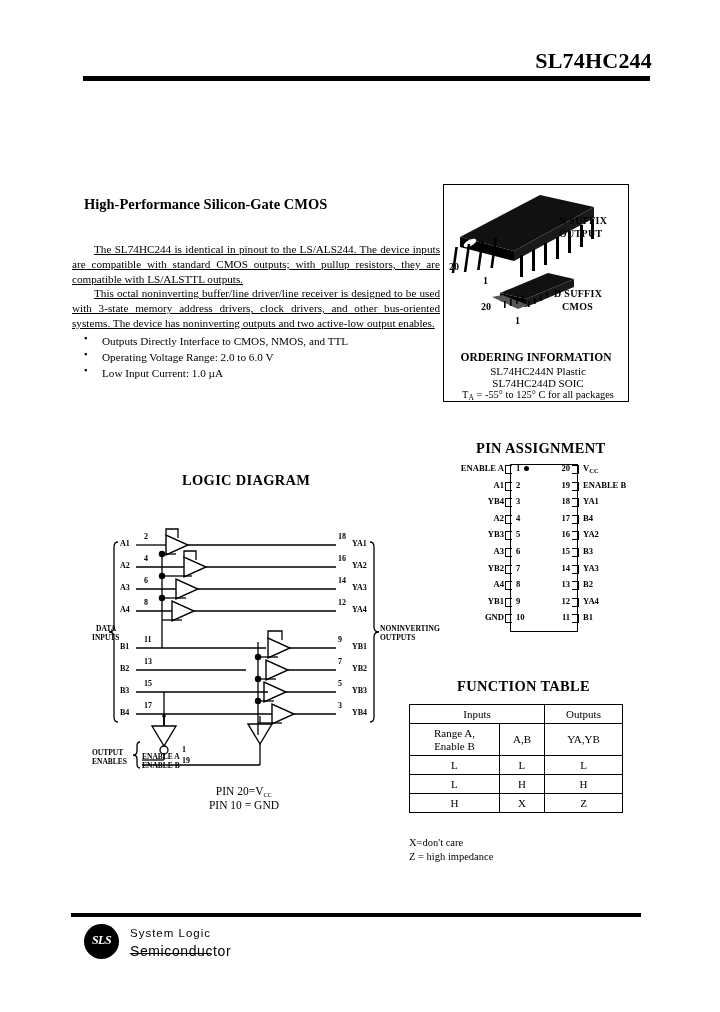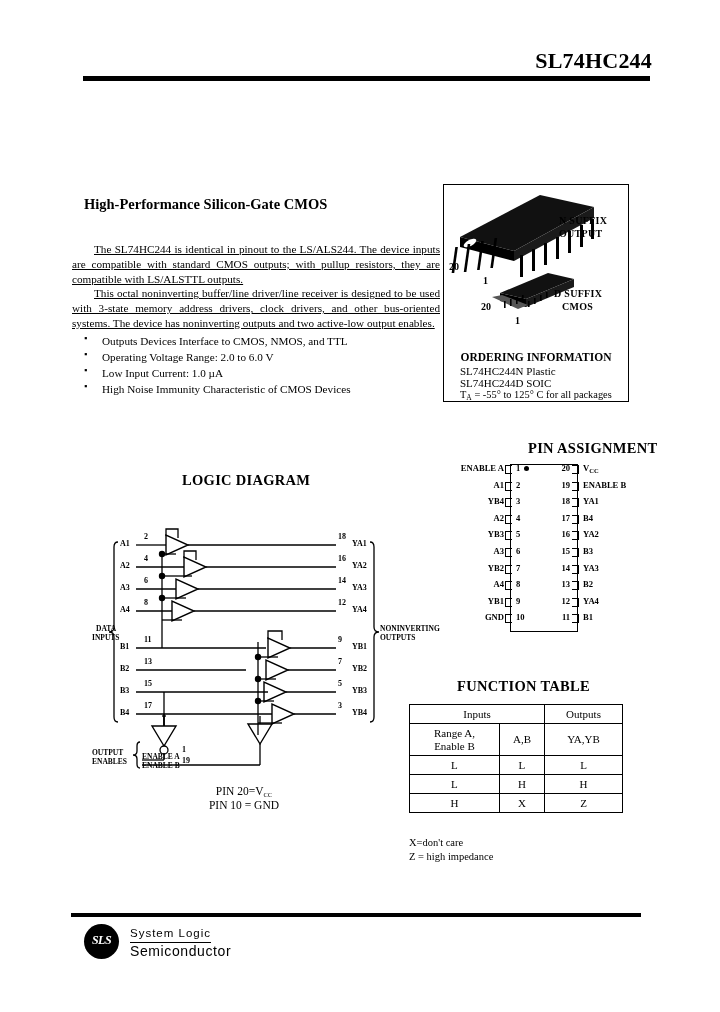--- a/index.html
+++ b/index.html
@@ -56,40 +56,40 @@
     position:absolute; left:443px; top:184px;
     width:186px; height:218px;
     border:1.6px solid #000; background:#fff;
   }
   .pkg-wrap { position:absolute; inset:0; }
   .order-title {
     position:absolute; left:0; right:0; top:166px;
     text-align:center; font-size:11.5px; font-weight:bold;
   }
   .order-line {
-    position:absolute; left:16px; right:0;
-    text-align:left; font-size:11px;
+    position:absolute; left:4px; right:0;
+    text-align:center; font-size:11px;
   }
   .ol1 { top:180px; }
   .ol2 { top:192px; }
   .ol3 { top:204px; font-size:10.4px; }
   .ta-sub { font-size:7.5px; vertical-align:-2px; }
 
   .sfx {
     position:absolute; font-size:10px; font-weight:bold; letter-spacing:0.3px;
   }
   .pinnum {
     position:absolute; font-size:10px; font-weight:bold;
   }
 
   
   .sec-head {
     position:absolute; font-size:14.5px; font-weight:bold; letter-spacing:0.3px;
   }
-  #pin-assignment-title { left:528px; top:440px; }
+  #pin-assignment-title { left:476px; top:440px; }
   #logic-diagram-title  { left:182px; top:472px;text-align:center; }
   #function-table-title  { left:457px; top:678px; }
 
   
   .pa-wrap { position:absolute; left:452px; top:458px; width:186px; height:180px; }
   .pa-body {
     position:absolute; left:58px; top:6px; width:68px; height:168px;
     border:1.6px solid #000; background:#fff;
   }
   .pa-row { position:absolute; left:0; width:186px; height:16.6px; }
@@ -163,21 +163,21 @@
   }
   .logo-circle span {
     position:absolute; left:0; right:0; top:9px; text-align:center;
     color:#fff; font-size:12px; font-weight:bold; font-style:italic;
     font-family:"Liberation Serif", serif; letter-spacing:-0.5px;
   }
   .logo-l1 {
     position:absolute; left:46px; top:5px;
     font-family:"Liberation Sans", sans-serif;
     font-size:11.5px; letter-spacing:1px;
-    border-bottom:1.3px solid #000; padding-bottom:3px;
+    border-bottom:1.3px solid #000; padding-bottom:14px;
   }
   .logo-l2 {
     position:absolute; left:46px; top:21px;
     font-family:Liberation Sans, sans-serif;
     font-size:14px; letter-spacing:0.6px;
   }
 </style>
 </head>
 <body>
 
@@ -185,24 +185,23 @@
 
   <div class="part-no">SL74HC244</div>
   <div class="header-rule"></div>
 
   <div class="subtitle">High-Performance Silicon-Gate CMOS</div>
 
   <div class="body-col">
     <p>The SL74HC244 is identical in pinout to the LS/ALS244. The device inputs are compatible with standard CMOS outputs; with pullup resistors, they are compatible with LS/ALSTTL outputs.</p>
     <p>This octal noninverting buffer/line driver/line receiver is designed to be used with 3-state memory address drivers, clock drivers, and other bus-oriented systems. The device has noninverting outputs and two active-low output enables.</p>
     <ul class="bullets">
-      <li>Outputs Devices Interface to CMOS, NMOS, and TTL</li>
+      <li>Outputs Directly Interface to CMOS, NMOS, and TTL</li>
       <li>Operating Voltage Range: 2.0 to 6.0 V</li>
       <li>Low Input Current: 1.0 µA</li>
-      <li>High Noise Immunity Characteristic of CMOS Devices</li>
     </ul>
   </div>
 
   <div class="order-box">
     <div class="pkg-wrap">
       <svg width="186" height="165" viewBox="0 0 186 165">
 
         <g>
           <polygon points="16,52 96,10 150,22 70,66" fill="#111"></polygon>
           <polygon points="16,52 70,66 70,76 16,62" fill="#000"></polygon>

